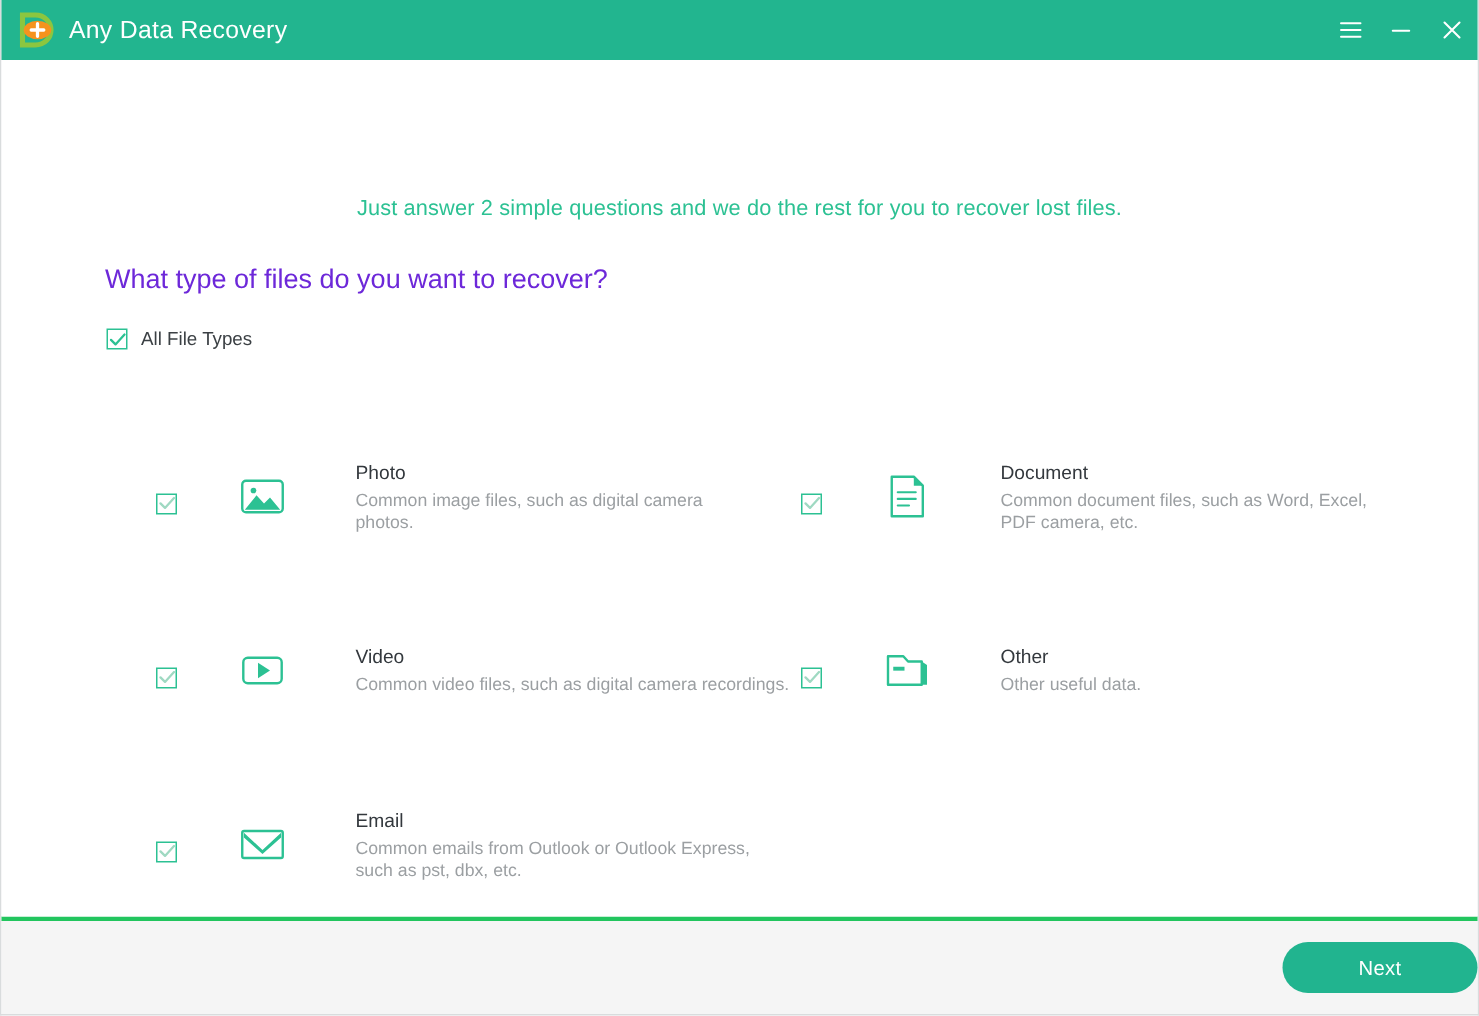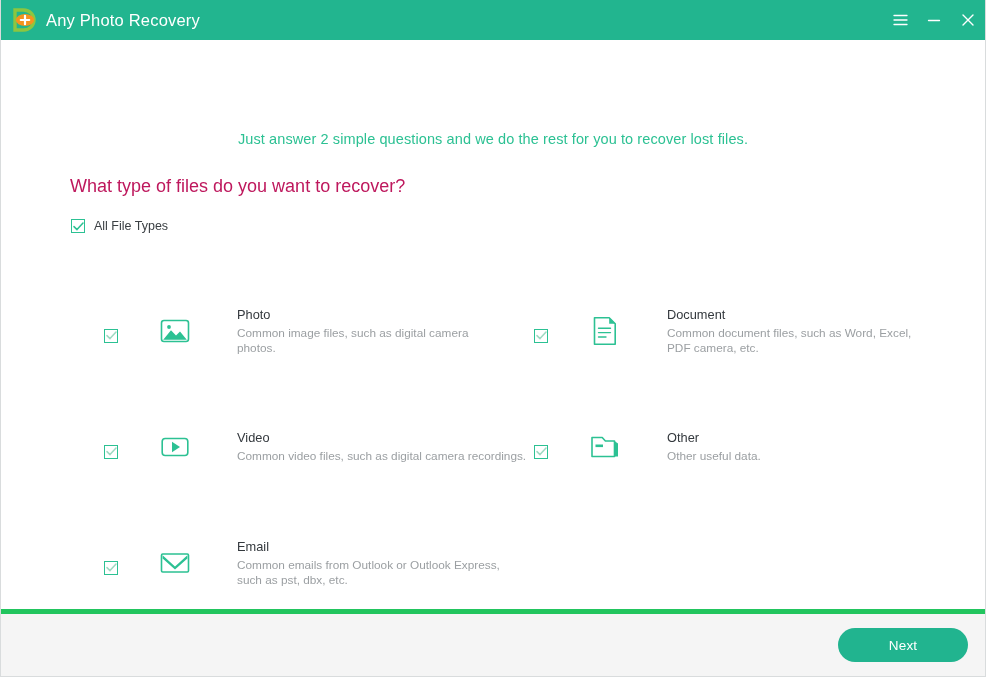--- a/index.html
+++ b/index.html
@@ -83,21 +83,21 @@
 
   .tagline {
     text-align: center;
     color: #2cc193;
     font-size: 14.5px;
     padding-top: 91px;
     letter-spacing: 0.1px;
   }
 
   .question {
-    color: #be185d;
+    color: #6d28d9;
     font-size: 18px;
     margin-left: 69px;
     margin-top: 29px;
     font-weight: 400;
   }
 
   .all-types-row {
     display: flex;
     align-items: center;
     margin-left: 70px;
@@ -164,25 +164,24 @@
     line-height: 15px;
     max-width: 270px;
   }
   .cell.right .type-desc { max-width: 290px; }
 
   
   .footer {
     height: 62px;
     min-height: 62px;
     background: #f5f5f5;
-    border-top: 5px solid #22c55e;
+    border-top: 3px solid #22c55e;
     display: flex;
     align-items: center;
     justify-content: flex-end;
-    padding-right: 17px;
   }
   .next-btn {
     width: 130px;
     height: 34px;
     background: #21b48f;
     color: #ffffff;
     border: none;
     border-radius: 17px;
     font-size: 13.5px;
     font-family: "Liberation Sans", sans-serif;
@@ -197,21 +196,21 @@
 
   <div class="titlebar">
     <div class="brand">
       <span class="logo-icon">
         <svg viewBox="0 0 26 26" width="26" height="26" aria-hidden="true">
           <path d="M4 3 H12.5 C19 3 23 8 23 13 C23 18 19 23 12.5 23 H4 Z" fill="none" stroke="#8cc63f" stroke-width="3.4"></path>
           <ellipse cx="14" cy="13" rx="9.2" ry="6.1" fill="#f5931e"></ellipse>
           <path d="M14 8.8 V17.2 M9.8 13 H18.2" stroke="#ffffff" stroke-width="2.2" stroke-linecap="round"></path>
         </svg>
       </span>
-      <span class="app-title">Any Photo Recovery</span>
+      <span class="app-title">Any Data Recovery</span>
     </div>
 
     <div class="win-controls">
       <div class="win-btn">
         <svg width="15" height="12" viewBox="0 0 15 12" aria-hidden="true">
           <path d="M1 1.5 H14 M1 6 H14 M1 10.5 H14" stroke="#ffffff" stroke-width="1.3" stroke-linecap="round"></path>
         </svg>
       </div>
       <div class="win-btn">
         <svg width="14" height="12" viewBox="0 0 14 12" aria-hidden="true">

